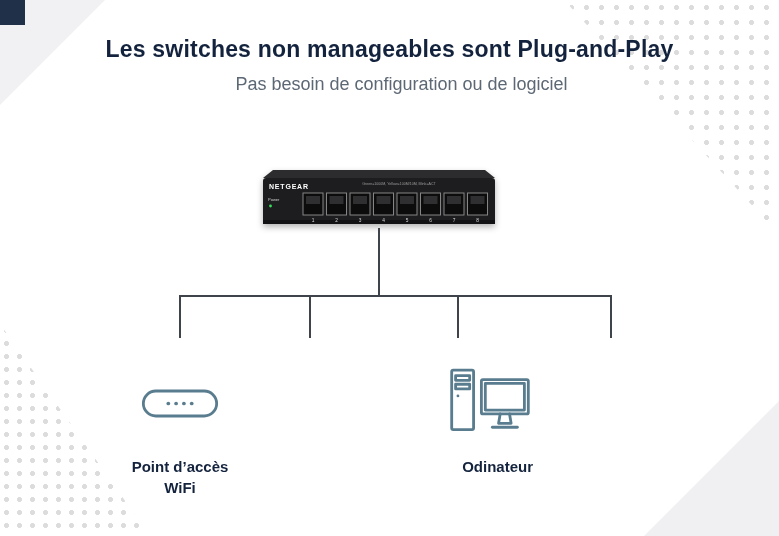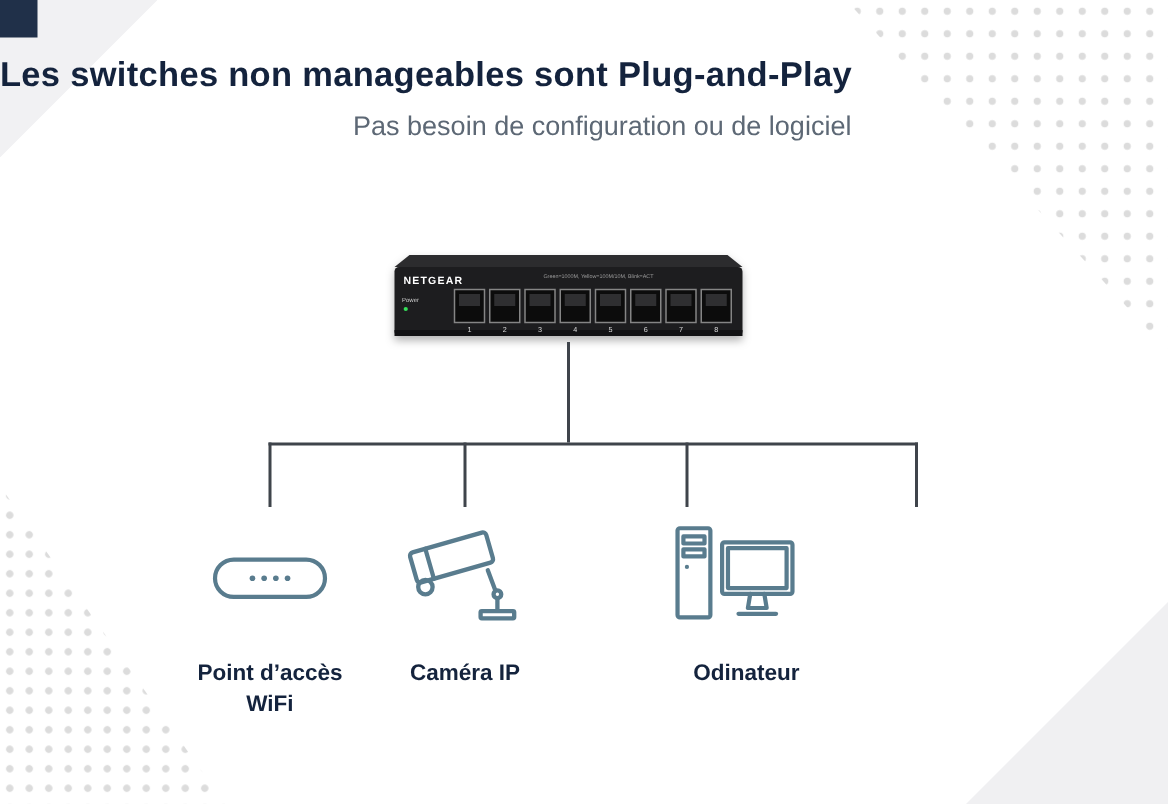--- a/index.html
+++ b/index.html
@@ -9,36 +9,36 @@
   
   .deco{position:absolute;pointer-events:none;}
   .dots{background-image:radial-gradient(circle,#dcdcdc 2.2px,transparent 2.7px);background-size:15px 15px;}
   .dots-tr{top:0;right:0;width:215px;height:235px;clip-path:polygon(0 0,100% 0,100% 100%);}
   .dots-bl{bottom:0;left:0;width:150px;height:212px;background-size:13px 13px;clip-path:polygon(0 0,0 100%,100% 100%);}
   .tri-tl{top:0;left:0;width:105px;height:105px;background:#f1f1f3;clip-path:polygon(0 0,100% 0,0 100%);}
   .tri-br{bottom:0;right:0;width:135px;height:135px;background:#f0f0f2;clip-path:polygon(100% 0,100% 100%,0 100%);}
   .sq-tl{top:0;left:0;width:25px;height:25px;background:#203049;}
 
   
-  .title{position:absolute;top:36px;left:0;right:0;text-align:left;
+  .title{position:absolute;top:36px;left:0;right:0;text-align:center;
          font-size:23px;font-weight:700;color:var(--title,#14233d);letter-spacing:.2px;}
   .subtitle{position:absolute;top:74px;left:0;right:0;text-align:center;
          font-size:18px;font-weight:400;color:var(--subtitle,#5d6875);margin-left:24px;}
 
   
   .switch-wrap{position:absolute;left:261px;top:166px;width:236px;height:62px;}
   .switch-wrap svg{filter:drop-shadow(0 3px 3px rgba(0,0,0,.30));}
 
   
   .cline{position:absolute;background:var(--line,#3f444b);}
   .cline.v{width:1.5px;}
   .cline.h{height:1.5px;}
 
   
-  .device-col{position:absolute;top:334px;width:150px;display:flex;flex-direction:column;align-items:center;}
+  .device-col{position:absolute;top:352px;width:150px;display:flex;flex-direction:column;align-items:center;}
   .icon-box{height:102px;display:flex;align-items:center;justify-content:center;}
   .device-label{margin-top:2px;font-size:15px;font-weight:700;color:var(--label,#14233d);
                 text-align:center;white-space:pre-line;line-height:1.4;}
   svg.devicon{fill:none;stroke:var(--icon,#597c8e);stroke-width:3.6;stroke-linecap:round;stroke-linejoin:round;}
   svg.devicon .fill{fill:var(--icon,#597c8e);stroke:none;}
 </style>
 </head>
 <body>
 
 <div class="stage">
@@ -111,36 +111,20 @@
         <circle class="fill" cx="35" cy="21" r="2.4"></circle>
         <circle class="fill" cx="45" cy="21" r="2.4"></circle>
         <circle class="fill" cx="55" cy="21" r="2.4"></circle>
         <circle class="fill" cx="65" cy="21" r="2.4"></circle>
       </svg>
     </div>
     <div class="device-label">Point d’accès
 WiFi</div>
   </div>
 
-  <div class="device-col" style="left:235px;">
-    <div class="icon-box">
-      <svg class="devicon" width="80" height="74" viewBox="0 0 100 92">
-        <g transform="rotate(-16 40 30)">
-          <rect x="6" y="16" width="66" height="26" rx="3"></rect>
-          <line x1="20" y1="16" x2="20" y2="42"></line>
-        </g>
-        <circle cx="17" cy="54" r="6"></circle>
-        <path d="M69 40 L75 56"></path>
-        <circle cx="77" cy="60" r="3.2"></circle>
-        <path d="M77 64 L77 73"></path>
-        <rect x="63" y="74" width="28" height="6" rx="1"></rect>
-      </svg>
-    </div>
-    <div class="device-label">Caméra IP</div>
-  </div>
 
   <div class="device-col" style="left:383px;align-items:flex-end;">
     <div class="icon-box">
       <svg class="devicon" width="86" height="72" viewBox="0 0 110 92">
         <rect x="6" y="4" width="28" height="76" rx="2"></rect>
         <rect x="11" y="11" width="18" height="6"></rect>
         <rect x="11" y="22" width="18" height="6"></rect>
         <circle class="fill" cx="14" cy="37" r="1.8"></circle>
         <rect x="44" y="16" width="60" height="44" rx="2"></rect>
         <rect x="49" y="21" width="50" height="34"></rect>

